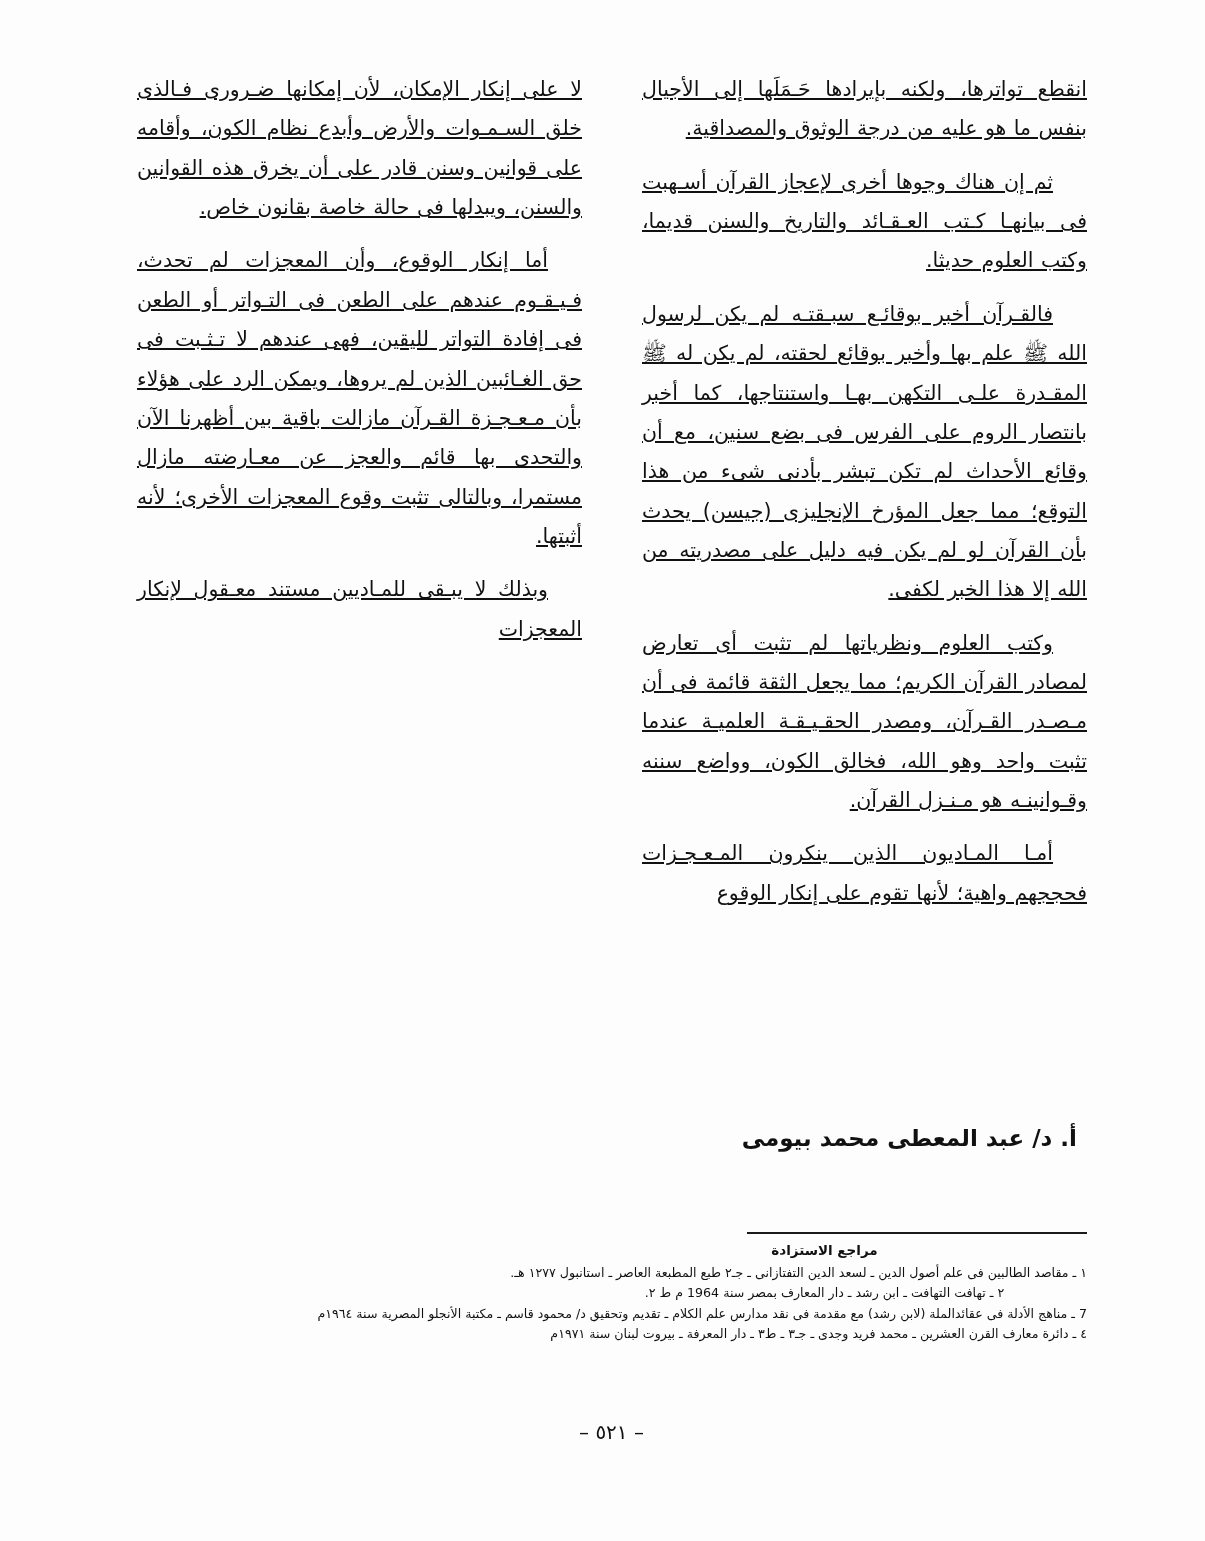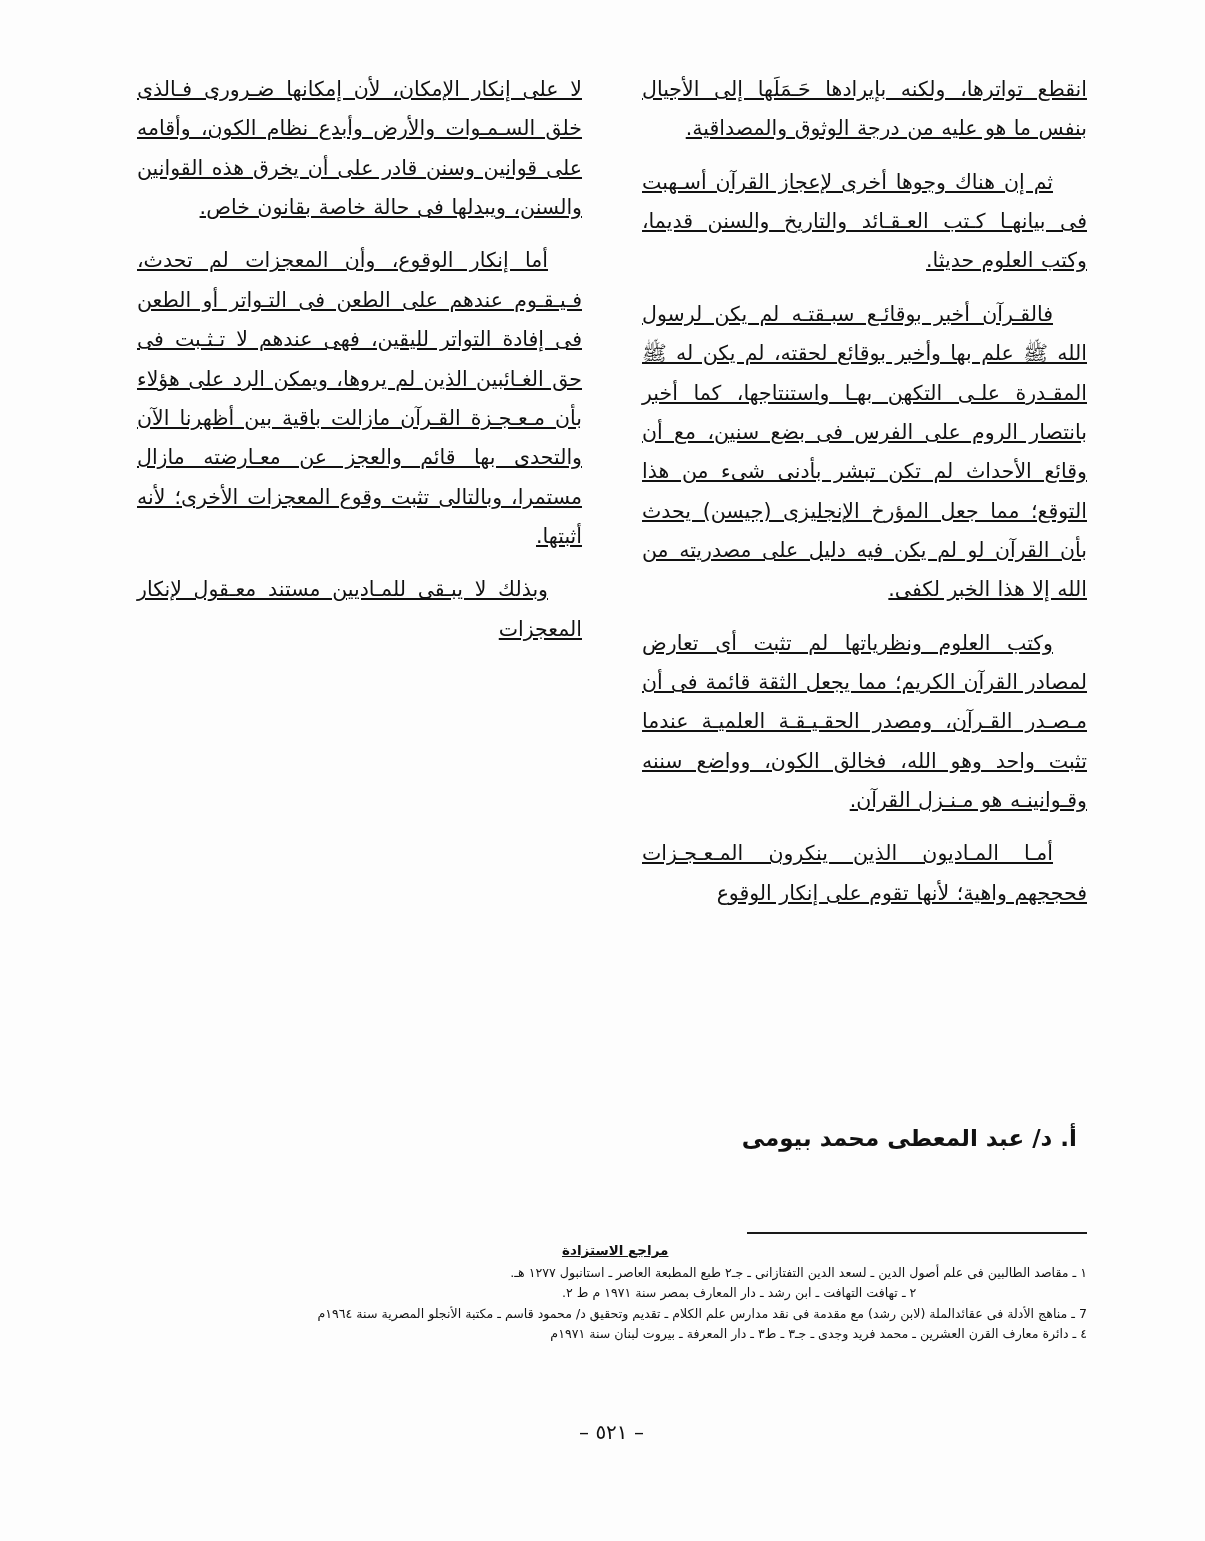--- a/index.html
+++ b/index.html
@@ -76,35 +76,34 @@
   .refs-rule {
     width: 340px;
     height: 2px;
     background: #1a1a1a;
     margin: 0 0 8px auto;
   }
 
   .refs-title {
     font-size: 13.5px;
     font-weight: bold;
-    text-align: left;
+    text-align: center;
     margin-bottom: 5px;
-    text-decoration: underline;
   }
 
   .refs ol {
     list-style: none;
     margin: 0;
     padding: 0;
   }
 
   .refs li {
     font-size: 12.6px;
     line-height: 1.62;
-    text-align: left;
+    text-align: center;
     white-space: nowrap;
   }
 
   .folio {
     position: absolute;
     top: 1420px;
     left: 0;
     right: 0;
     text-align: center;
     font-size: 20px;
@@ -135,21 +134,21 @@
 
   </div>
 
   <div class="author">أ. د/ عبد المعطى محمد بيومى</div>
 
   <div class="refs">
     <div class="refs-rule"></div>
     <div class="refs-title">مراجع الاستزادة</div>
     <ol>
       <li>١ ـ مقاصد الطالبين فى علم أصول الدين ـ لسعد الدين التفتازانى ـ جـ٢ طبع المطبعة العاصر ـ استانبول ١٢٧٧ هـ.</li>
-      <li>٢ ـ تهافت التهافت ـ ابن رشد ـ دار المعارف بمصر سنة ١٩٧١ م ط ٢.</li>
+      <li>٢ ـ تهافت التهافت ـ ابن رشد ـ دار المعارف بمصر سنة 1964 م ط ٢.</li>
       <li>7 ـ مناهج الأدلة فى عقائدالملة (لابن رشد) مع مقدمة فى نقد مدارس علم الكلام ـ تقديم وتحقيق د/ محمود قاسم ـ مكتبة الأنجلو المصرية سنة ١٩٦٤م</li>
       <li>٤ ـ دائرة معارف القرن العشرين ـ محمد فريد وجدى ـ جـ٣ ـ ط٣ ـ دار المعرفة ـ بيروت لبنان سنة ١٩٧١م</li>
     </ol>
   </div>
 
   <div class="folio">– ٥٢١ –</div>
 
 </div>
 
 </body></html>

